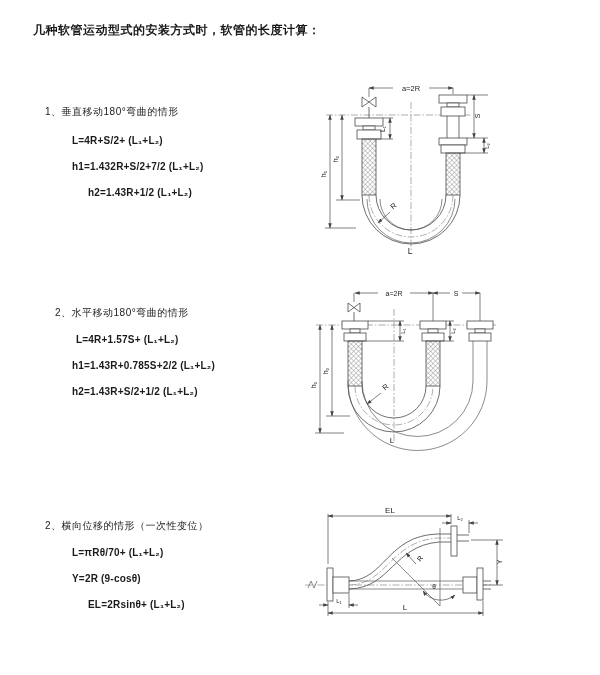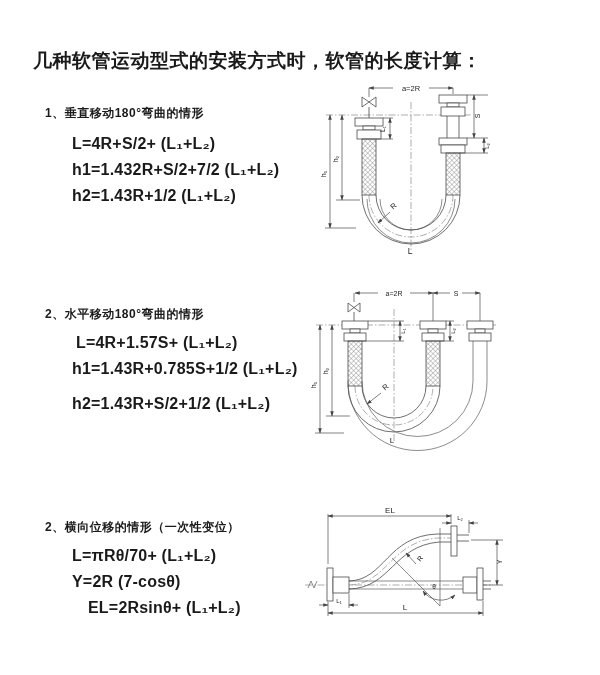--- a/index.html
+++ b/index.html
@@ -1,51 +1,51 @@
 <!DOCTYPE html>
 <html><head>
 <meta charset="utf-8">
 <style>
   html,body{margin:0;padding:0;}
   body{
     width:600px;height:675px;position:relative;background:#ffffff;
     font-family:"Liberation Sans","DejaVu Sans",sans-serif;color:#1a1a1a;
     overflow:hidden;
   }
-  .page-title{position:absolute;left:33px;top:22px;font-size:19px;font-weight:bold;letter-spacing:0.5px;margin-top:26px;}
-  .sec-heading{position:absolute;font-size:12px;font-weight:bold;letter-spacing:0.5px;}
-  .formula{position:absolute;font-size:16px;font-weight:bold;letter-spacing:0.2px;white-space:pre;}
+  .page-title{position:absolute;left:33px;top:22px;font-size:12px;font-weight:bold;letter-spacing:0.5px;}
+  .sec-heading{position:absolute;font-size:10px;font-weight:normal;letter-spacing:0.5px;}
+  .formula{position:absolute;font-size:10px;font-weight:bold;letter-spacing:0.2px;white-space:pre;}
   svg{position:absolute;}
   .ln{stroke:#4a4a4a;stroke-width:0.8;fill:none;}
   .thin{stroke:#5a5a5a;stroke-width:0.7;fill:none;}
   .fit{fill:#ffffff;stroke:#4a4a4a;stroke-width:0.8;}
   .cl{stroke:#777;stroke-width:0.6;fill:none;stroke-dasharray:7 2 1.5 2;}
   .dim{stroke:#4a4a4a;stroke-width:0.7;fill:none;}
   .braid{stroke:#4a4a4a;stroke-width:0.8;}
   svg text{fill:#222;font-family:"Liberation Sans","DejaVu Sans",sans-serif;}
   .wbg{fill:#ffffff;}
 </style>
 </head>
 <body>
 
 <div class="page-title">几种软管运动型式的安装方式时，软管的长度计算：</div>
 
 <div class="sec-heading" style="left:45px;top:105px">1、垂直移动180°弯曲的情形</div>
 <div class="formula" style="left:72px;top:135px">L=4R+S/2+ (L₁+L₂)</div>
 <div class="formula" style="left:72px;top:161px">h1=1.432R+S/2+7/2 (L₁+L₂)</div>
-<div class="formula" style="left:72px;top:187px">h2=1.43R+1/2 (L₁+L₂)</div>
-
-<div class="sec-heading" style="left:45px;top:306px">2、水平移动180°弯曲的情形</div>
+<div class="formula" style="left:88px;top:187px">h2=1.43R+1/2 (L₁+L₂)</div>
+
+<div class="sec-heading" style="left:55px;top:306px">2、水平移动180°弯曲的情形</div>
 <div class="formula" style="left:76px;top:334px">L=4R+1.57S+ (L₁+L₂)</div>
-<div class="formula" style="left:72px;top:360px">h1=1.43R+0.785S+1/2 (L₁+L₂)</div>
-<div class="formula" style="left:72px;top:395px">h2=1.43R+S/2+1/2 (L₁+L₂)</div>
+<div class="formula" style="left:72px;top:360px">h1=1.43R+0.785S+2/2 (L₁+L₂)</div>
+<div class="formula" style="left:72px;top:386px">h2=1.43R+S/2+1/2 (L₁+L₂)</div>
 
 <div class="sec-heading" style="left:45px;top:519px">2、横向位移的情形（一次性变位）</div>
 <div class="formula" style="left:72px;top:547px">L=πRθ/70+ (L₁+L₂)</div>
-<div class="formula" style="left:72px;top:573px">Y=2R (7-cosθ)</div>
+<div class="formula" style="left:72px;top:573px">Y=2R (9-cosθ)</div>
 <div class="formula" style="left:88px;top:599px">EL=2Rsinθ+ (L₁+L₂)</div>
 
 <svg style="left:310px;top:66px" width="288" height="196" viewBox="0 0 288 196">
   <defs>
     <pattern id="bh1" width="3.4" height="3.4" patternUnits="userSpaceOnUse" patternTransform="rotate(45)">
       <path d="M0,0H3.4 M0,0V3.4" stroke="#777" stroke-width="0.7"></path>
     </pattern>
     <marker id="ar1" viewBox="0 0 10 10" refX="9" refY="5" markerWidth="7.5" markerHeight="7.5" orient="auto-start-reverse">
       <path d="M0,1.6 L10,5 L0,8.4 z" fill="#444"></path>
     </marker>

